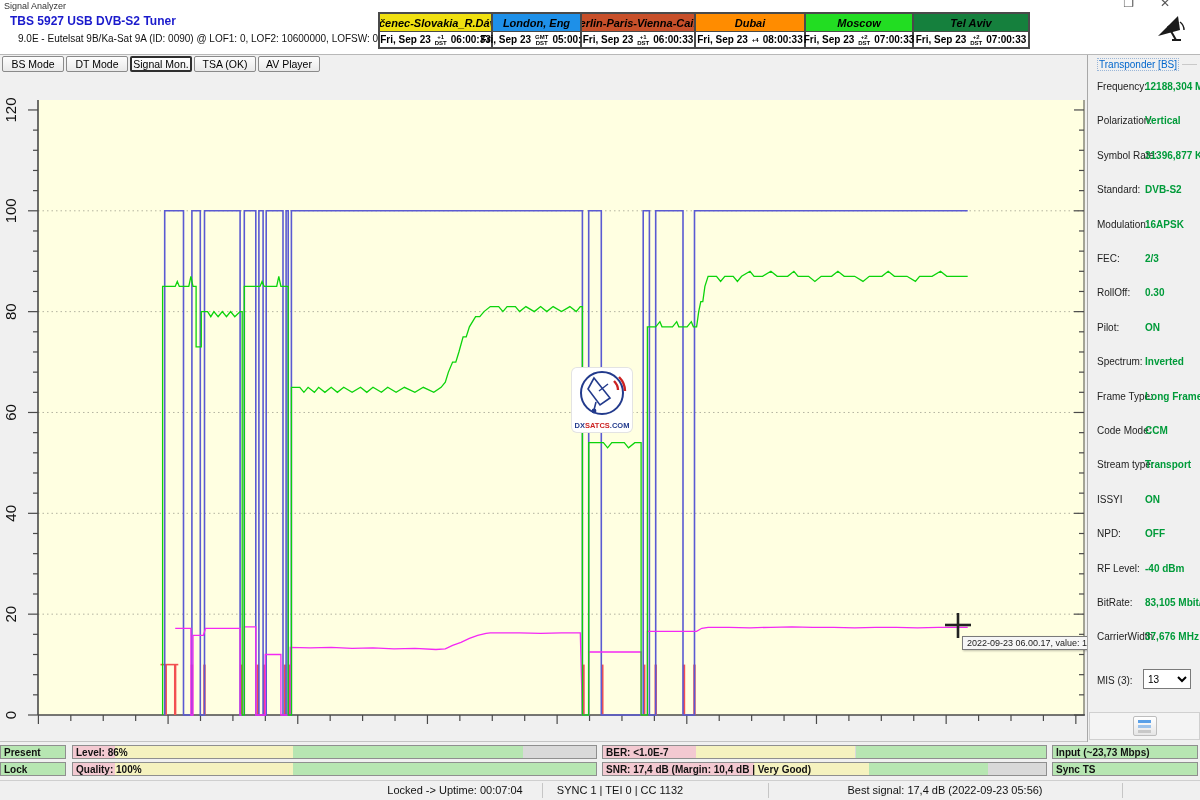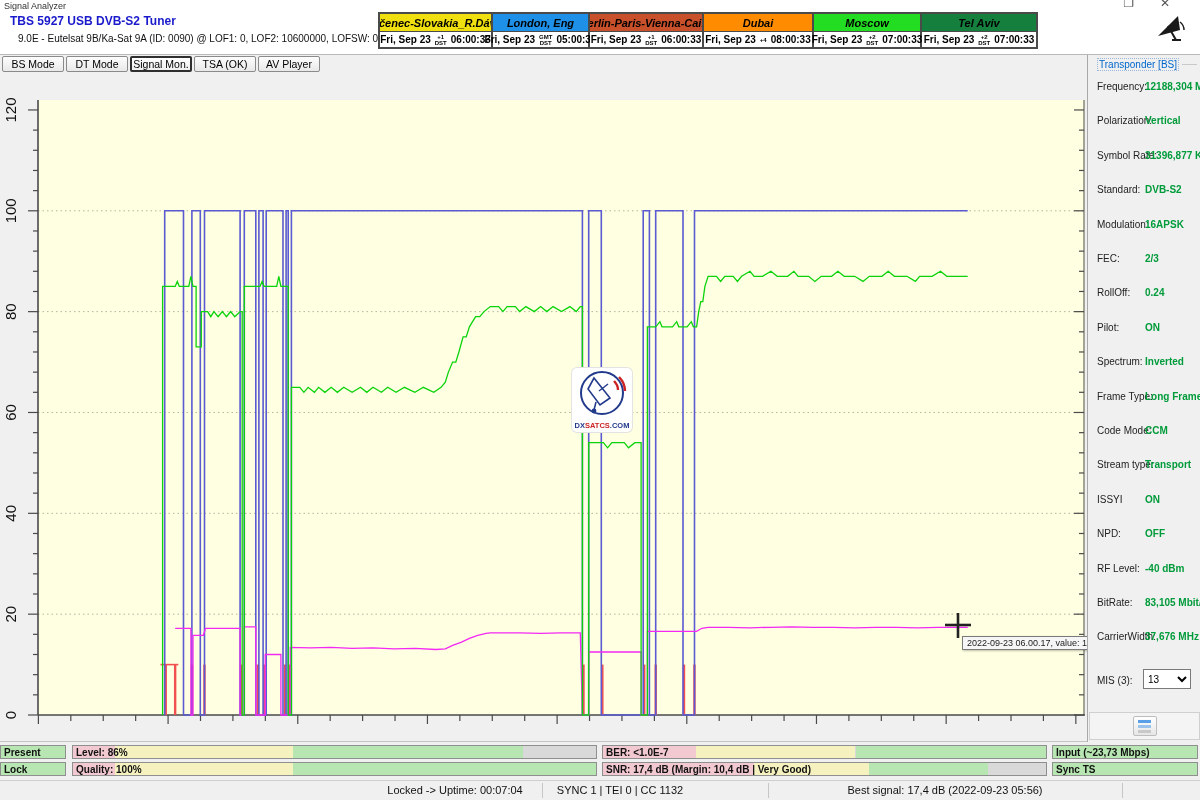--- a/index.html
+++ b/index.html
@@ -84,21 +84,21 @@
         <div class="clock-city" style="background: rgb(240, 224, 16);">Lučenec-Slovakia_R.Dávid</div>
         <div class="clock-time">
           <span>Fri, Sep 23</span>
           <span class="clock-off">
             <span>+1</span>
             <span>DST</span>
           </span>
           <span>06:00:33</span>
         </div>
       </div>
-      <div class="clock-col" style="width: 97px;">
+      <div class="clock-col" style="width: 89px;">
         <div class="clock-city" style="background: rgb(30, 144, 232);">London, Eng</div>
         <div class="clock-time">
           <span>Fri, Sep 23</span>
           <span class="clock-off">
             <span>GMT</span>
             <span>DST</span>
           </span>
           <span>05:00:33</span>
         </div>
       </div>
@@ -327,21 +327,21 @@
       <div class="tp-value" style="top: 60.4px;">Vertical</div>
       <div class="tp-label" style="top: 94.8px;">Symbol Rate:</div>
       <div class="tp-value" style="top: 94.8px;">31396,877 KS/s</div>
       <div class="tp-label" style="top: 129.2px;">Standard:</div>
       <div class="tp-value" style="top: 129.2px;">DVB-S2</div>
       <div class="tp-label" style="top: 163.6px;">Modulation:</div>
       <div class="tp-value" style="top: 163.6px;">16APSK</div>
       <div class="tp-label" style="top: 198px;">FEC:</div>
       <div class="tp-value" style="top: 198px;">2/3</div>
       <div class="tp-label" style="top: 232.4px;">RollOff:</div>
-      <div class="tp-value" style="top: 232.4px;">0.24</div>
+      <div class="tp-value" style="top: 232.4px;">0.30</div>
       <div class="tp-label" style="top: 266.8px;">Pilot:</div>
       <div class="tp-value" style="top: 266.8px;">ON</div>
       <div class="tp-label" style="top: 301.2px;">Spectrum:</div>
       <div class="tp-value" style="top: 301.2px;">Inverted</div>
       <div class="tp-label" style="top: 335.6px;">Frame Type:</div>
       <div class="tp-value" style="top: 335.6px;">Long Frame</div>
       <div class="tp-label" style="top: 370px;">Code Mode:</div>
       <div class="tp-value" style="top: 370px;">CCM</div>
       <div class="tp-label" style="top: 404.4px;">Stream type:</div>
       <div class="tp-value" style="top: 404.4px;">Transport</div>

